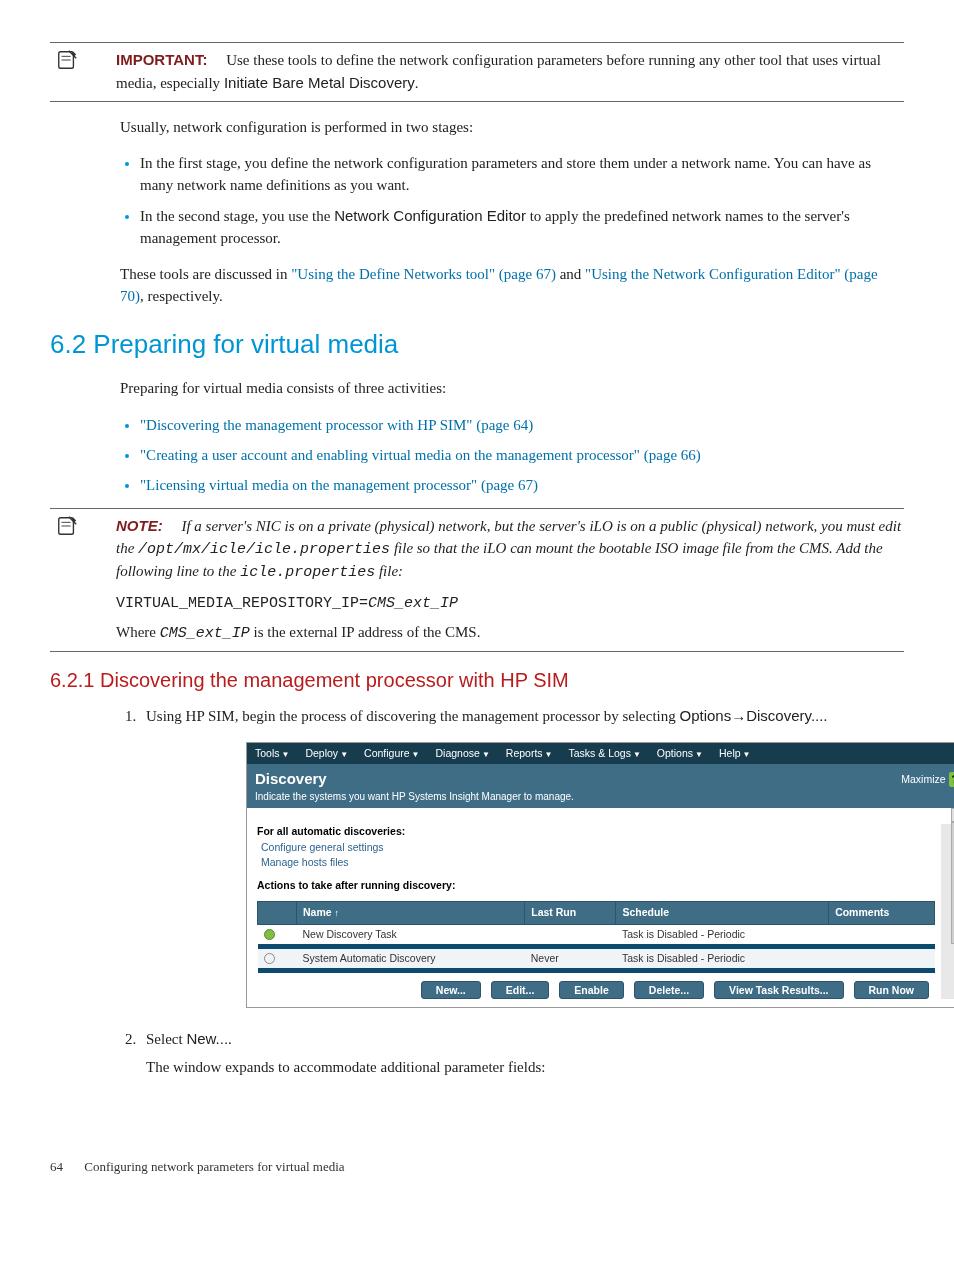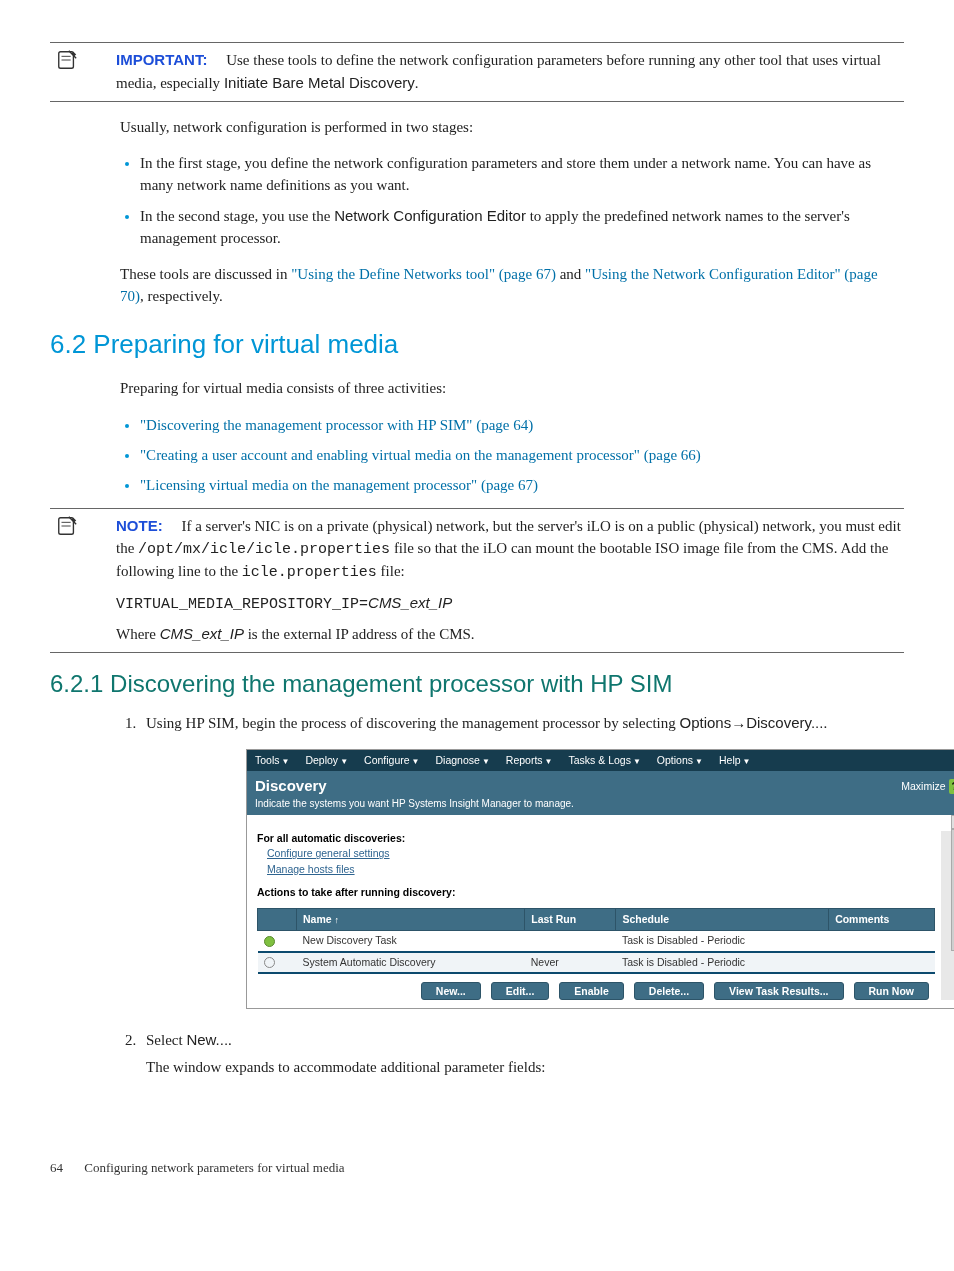--- a/index.html
+++ b/index.html
@@ -28,21 +28,21 @@
     display: flex;
   }
   .callout-icon-col {
     flex: 0 0 60px;
     padding-left: 6px;
   }
   .callout-body-col {
     flex: 1;
   }
   .important-label, .note-label {
-    color: #1d4ed8;
+    color: #7f1d1d;
     font-weight: bold;
     font-family: Arial, sans-serif;
   }
   .body-text {
     margin-left: 70px;
   }
   ul.bullets {
     margin: 6px 0 10px 70px;
     padding-left: 20px;
   }
@@ -57,35 +57,35 @@
     color: #0070A8;
   }
   h2.section {
     color: #0096D6;
     font-family: Arial, sans-serif;
     font-weight: 300;
     font-size: 26px;
     margin: 18px 0 10px 0;
   }
   h3.subsection {
-    color: #0f766e;
+    color: #b91c1c;
     font-family: Arial, sans-serif;
     font-weight: 400;
-    font-size: 24px;
+    font-size: 20px;
     margin: 14px 0 10px 0;
   }
   .bold-sans {
     font-family: Arial, sans-serif;
     font-weight: normal;
   }
   .mono {
     font-family: 'Courier New', monospace;
   }
   .mono-italic {
-    font-family: Liberation Sans, sans-serif;
+    font-family: Liberation Mono, monospace;
     font-style: italic;
     text-align: right;
   }
   ol.numbered {
     margin: 6px 0 10px 70px;
     padding-left: 20px;
   }
   ol.numbered li {
     margin-bottom: 6px;
     padding-left: 6px;
@@ -156,43 +156,42 @@
   }
   .sim-links-block {
     margin: 8px 0;
   }
   .sim-links-block .block-title {
     font-weight: bold;
     color: #000;
   }
   .sim-link {
     color: #2E6490;
-    margin-left: 10px;
+    margin-left: 4px;
     display: block;
-    text-decoration: underline;
   }
   .sim-table {
     width: 100%;
     border-collapse: collapse;
     margin-top: 8px;
   }
   .sim-table thead th {
     background: #3E6D85;
     color: #fff;
     text-align: left;
     font-weight: bold;
     padding: 3px 6px;
     font-size: 10.5px;
     border: 1px solid #2d5468;
   }
   .sim-table td {
     padding: 2px 6px;
     color: #333;
     font-size: 10.5px;
-    border-bottom: 2px solid #0c4a6e;
+    border-bottom: 5px solid #0c4a6e;
   }
   .sim-table tr.alt td {
     background: #F0F4F7;
   }
   .radio-dot {
     display: inline-block;
     width: 9px;
     height: 9px;
     border-radius: 50%;
     border: 1px solid #888;
@@ -304,21 +303,21 @@
     <div class="callout-icon-col">
       <svg class="note-icon" viewBox="0 0 24 24">
         <rect x="3" y="3" width="16" height="18" rx="2" fill="none" stroke="#333" stroke-width="1.5"></rect>
         <line x1="6" y1="8" x2="16" y2="8" stroke="#333" stroke-width="1"></line>
         <line x1="6" y1="12" x2="16" y2="12" stroke="#333" stroke-width="1"></line>
         <path d="M14 2 L22 10" stroke="#333" stroke-width="1.5"></path>
         <path d="M17 5 L19 3 L22 6 L20 8 Z" fill="#333"></path>
       </svg>
     </div>
     <div class="callout-body-col">
-      <p style="margin:0 0 8px 0;">
+      <p style="margin:0 0 8px 0;font-style:italic;">
         <span class="note-label">NOTE:</span>
         &nbsp;&nbsp;&nbsp;
         <span>If a server's NIC is on a private (physical) network, but the server's iLO is on a public (physical) network, you must edit the </span><span class="mono">/opt/mx/icle/icle.properties</span><span> file so that the iLO can mount the bootable ISO image file from the CMS. Add the following line to the </span><span class="mono">icle.properties</span><span> file:</span>
       </p>
       <p style="margin:0 0 8px 0;">
         <span class="mono">VIRTUAL_MEDIA_REPOSITORY_IP=</span><span class="mono-italic">CMS_ext_IP</span>
       </p>
       <p style="margin:0;">
         <span>Where </span><span class="mono-italic">CMS_ext_IP</span><span> is the external IP address of the CMS.</span>
       </p>

